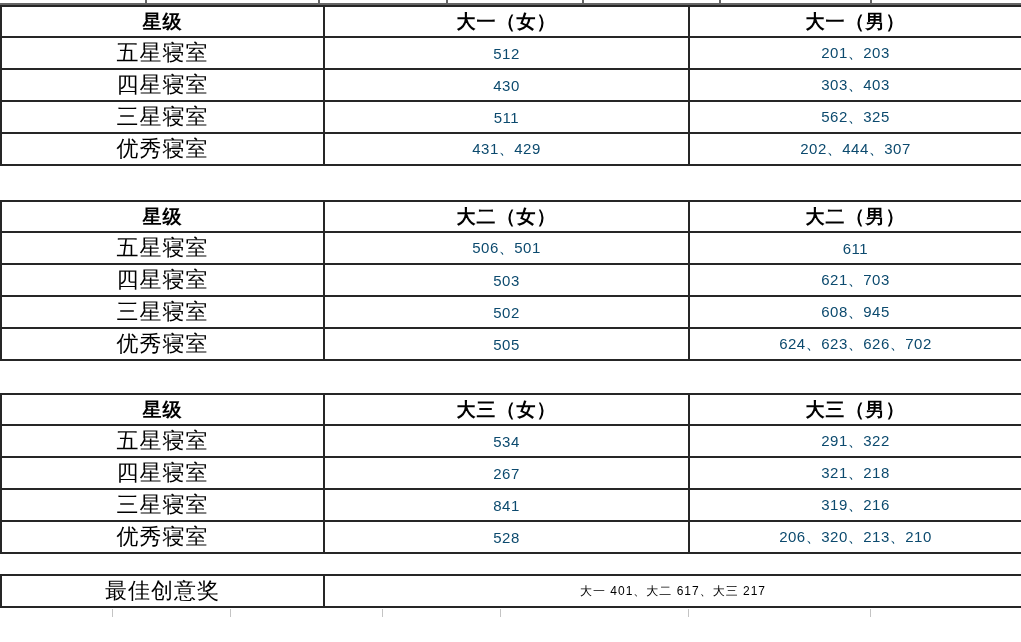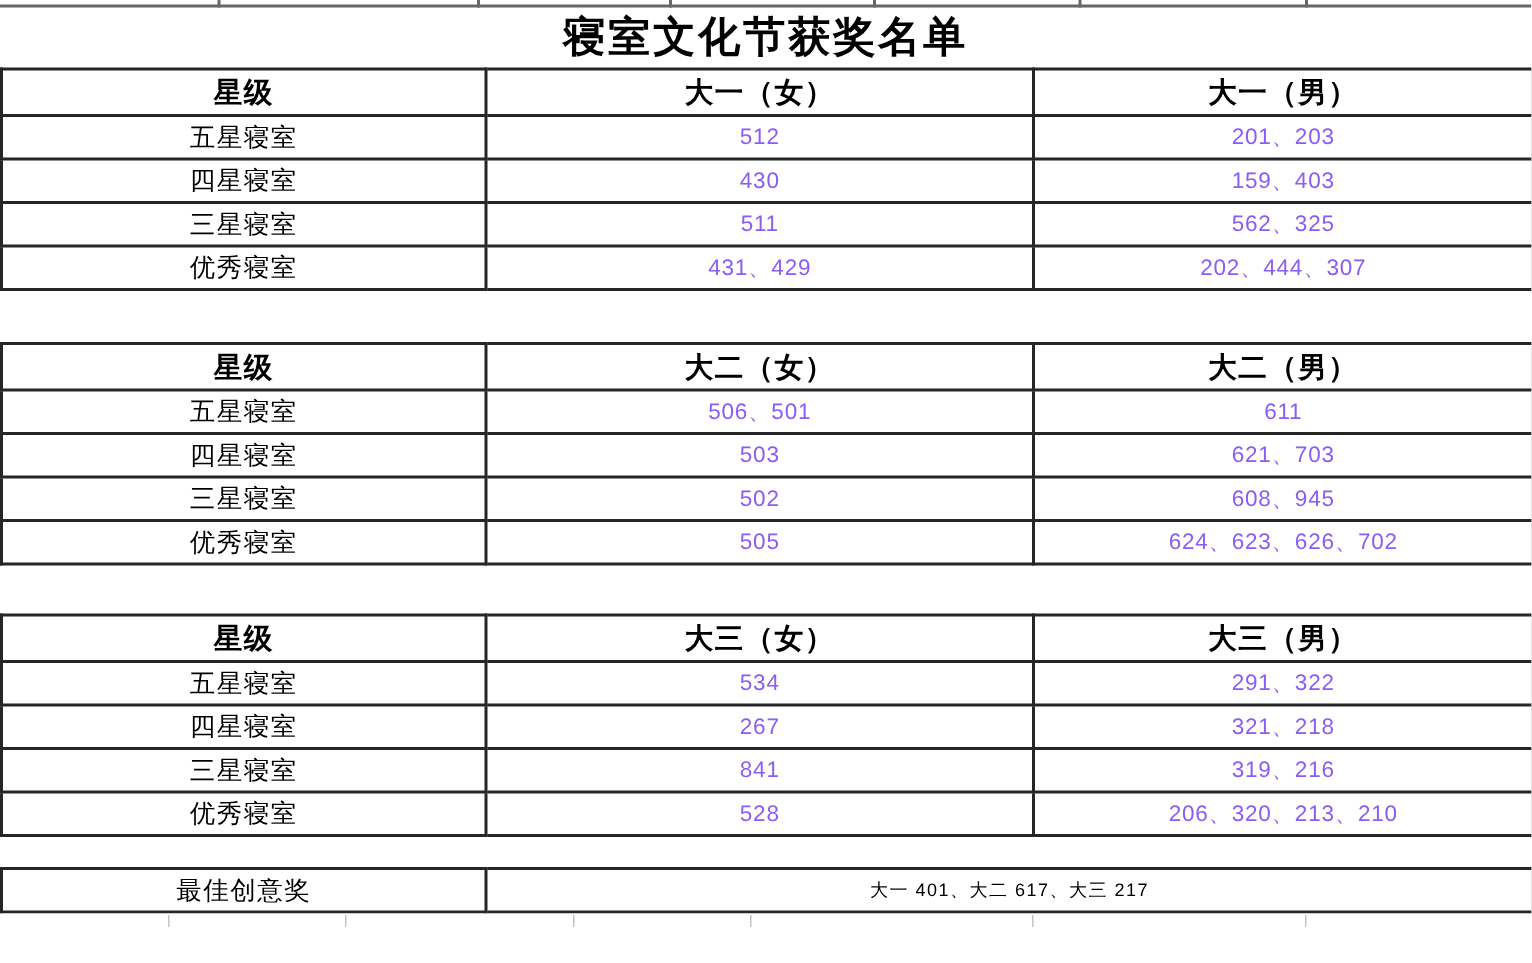--- a/index.html
+++ b/index.html
@@ -48,22 +48,22 @@
     overflow: hidden;
     white-space: nowrap;
   }
   table.grid tr.hdr td {
     font-weight: bold;
     font-size: 19px;
     height: 31px;
     letter-spacing: 1px;
   }
   table.grid tr.row td { height: 29px; }
-  table.grid td.label { font-size: 17px; letter-spacing: 1px; }
-  table.grid td.nums  { font-size: 15px; color: #8b5cf6; letter-spacing: 0.5px; }
+  table.grid td.label { font-size: 22px; letter-spacing: 1px; }
+  table.grid td.nums  { font-size: 15px; color: #0c4a6e; letter-spacing: 0.5px; }
   .gap-a { height: 34px; }
   .gap-b { height: 32px; }
   .gap-c { height: 20px; }
   table.footer-grid td { height: 21px; }
   table.footer-grid td.value { font-size: 12px; letter-spacing: 1px; }
   
   .bottom-strip { position: relative; height: 9px; background: #ffffff; }
   .bottom-strip .tick {
     position: absolute;
     top: 1px;
@@ -79,21 +79,20 @@
 
   <div class="top-strip">
     <div class="tick" style="left:145px"></div>
     <div class="tick" style="left:318px"></div>
     <div class="tick" style="left:446px"></div>
     <div class="tick" style="left:582px"></div>
     <div class="tick" style="left:719px"></div>
     <div class="tick" style="left:870px"></div>
   </div>
 
-  <div class="title-row">寝室文化节获奖名单</div>
 
   <table class="grid">
     <colgroup>
         <col style="width:323px">
         <col style="width:365px">
         <col style="width:333px">
       </colgroup>
     <tbody>
         <tr class="hdr">
       <td>星级</td>
@@ -101,21 +100,21 @@
       <td>大一（男）</td>
     </tr>
     <tr class="row">
       <td class="label">五星寝室</td>
       <td class="nums">512</td>
       <td class="nums">201、203</td>
     </tr>
     <tr class="row">
       <td class="label">四星寝室</td>
       <td class="nums">430</td>
-      <td class="nums">159、403</td>
+      <td class="nums">303、403</td>
     </tr>
     <tr class="row">
       <td class="label">三星寝室</td>
       <td class="nums">511</td>
       <td class="nums">562、325</td>
     </tr>
     <tr class="row">
       <td class="label">优秀寝室</td>
       <td class="nums">431、429</td>
       <td class="nums">202、444、307</td>

